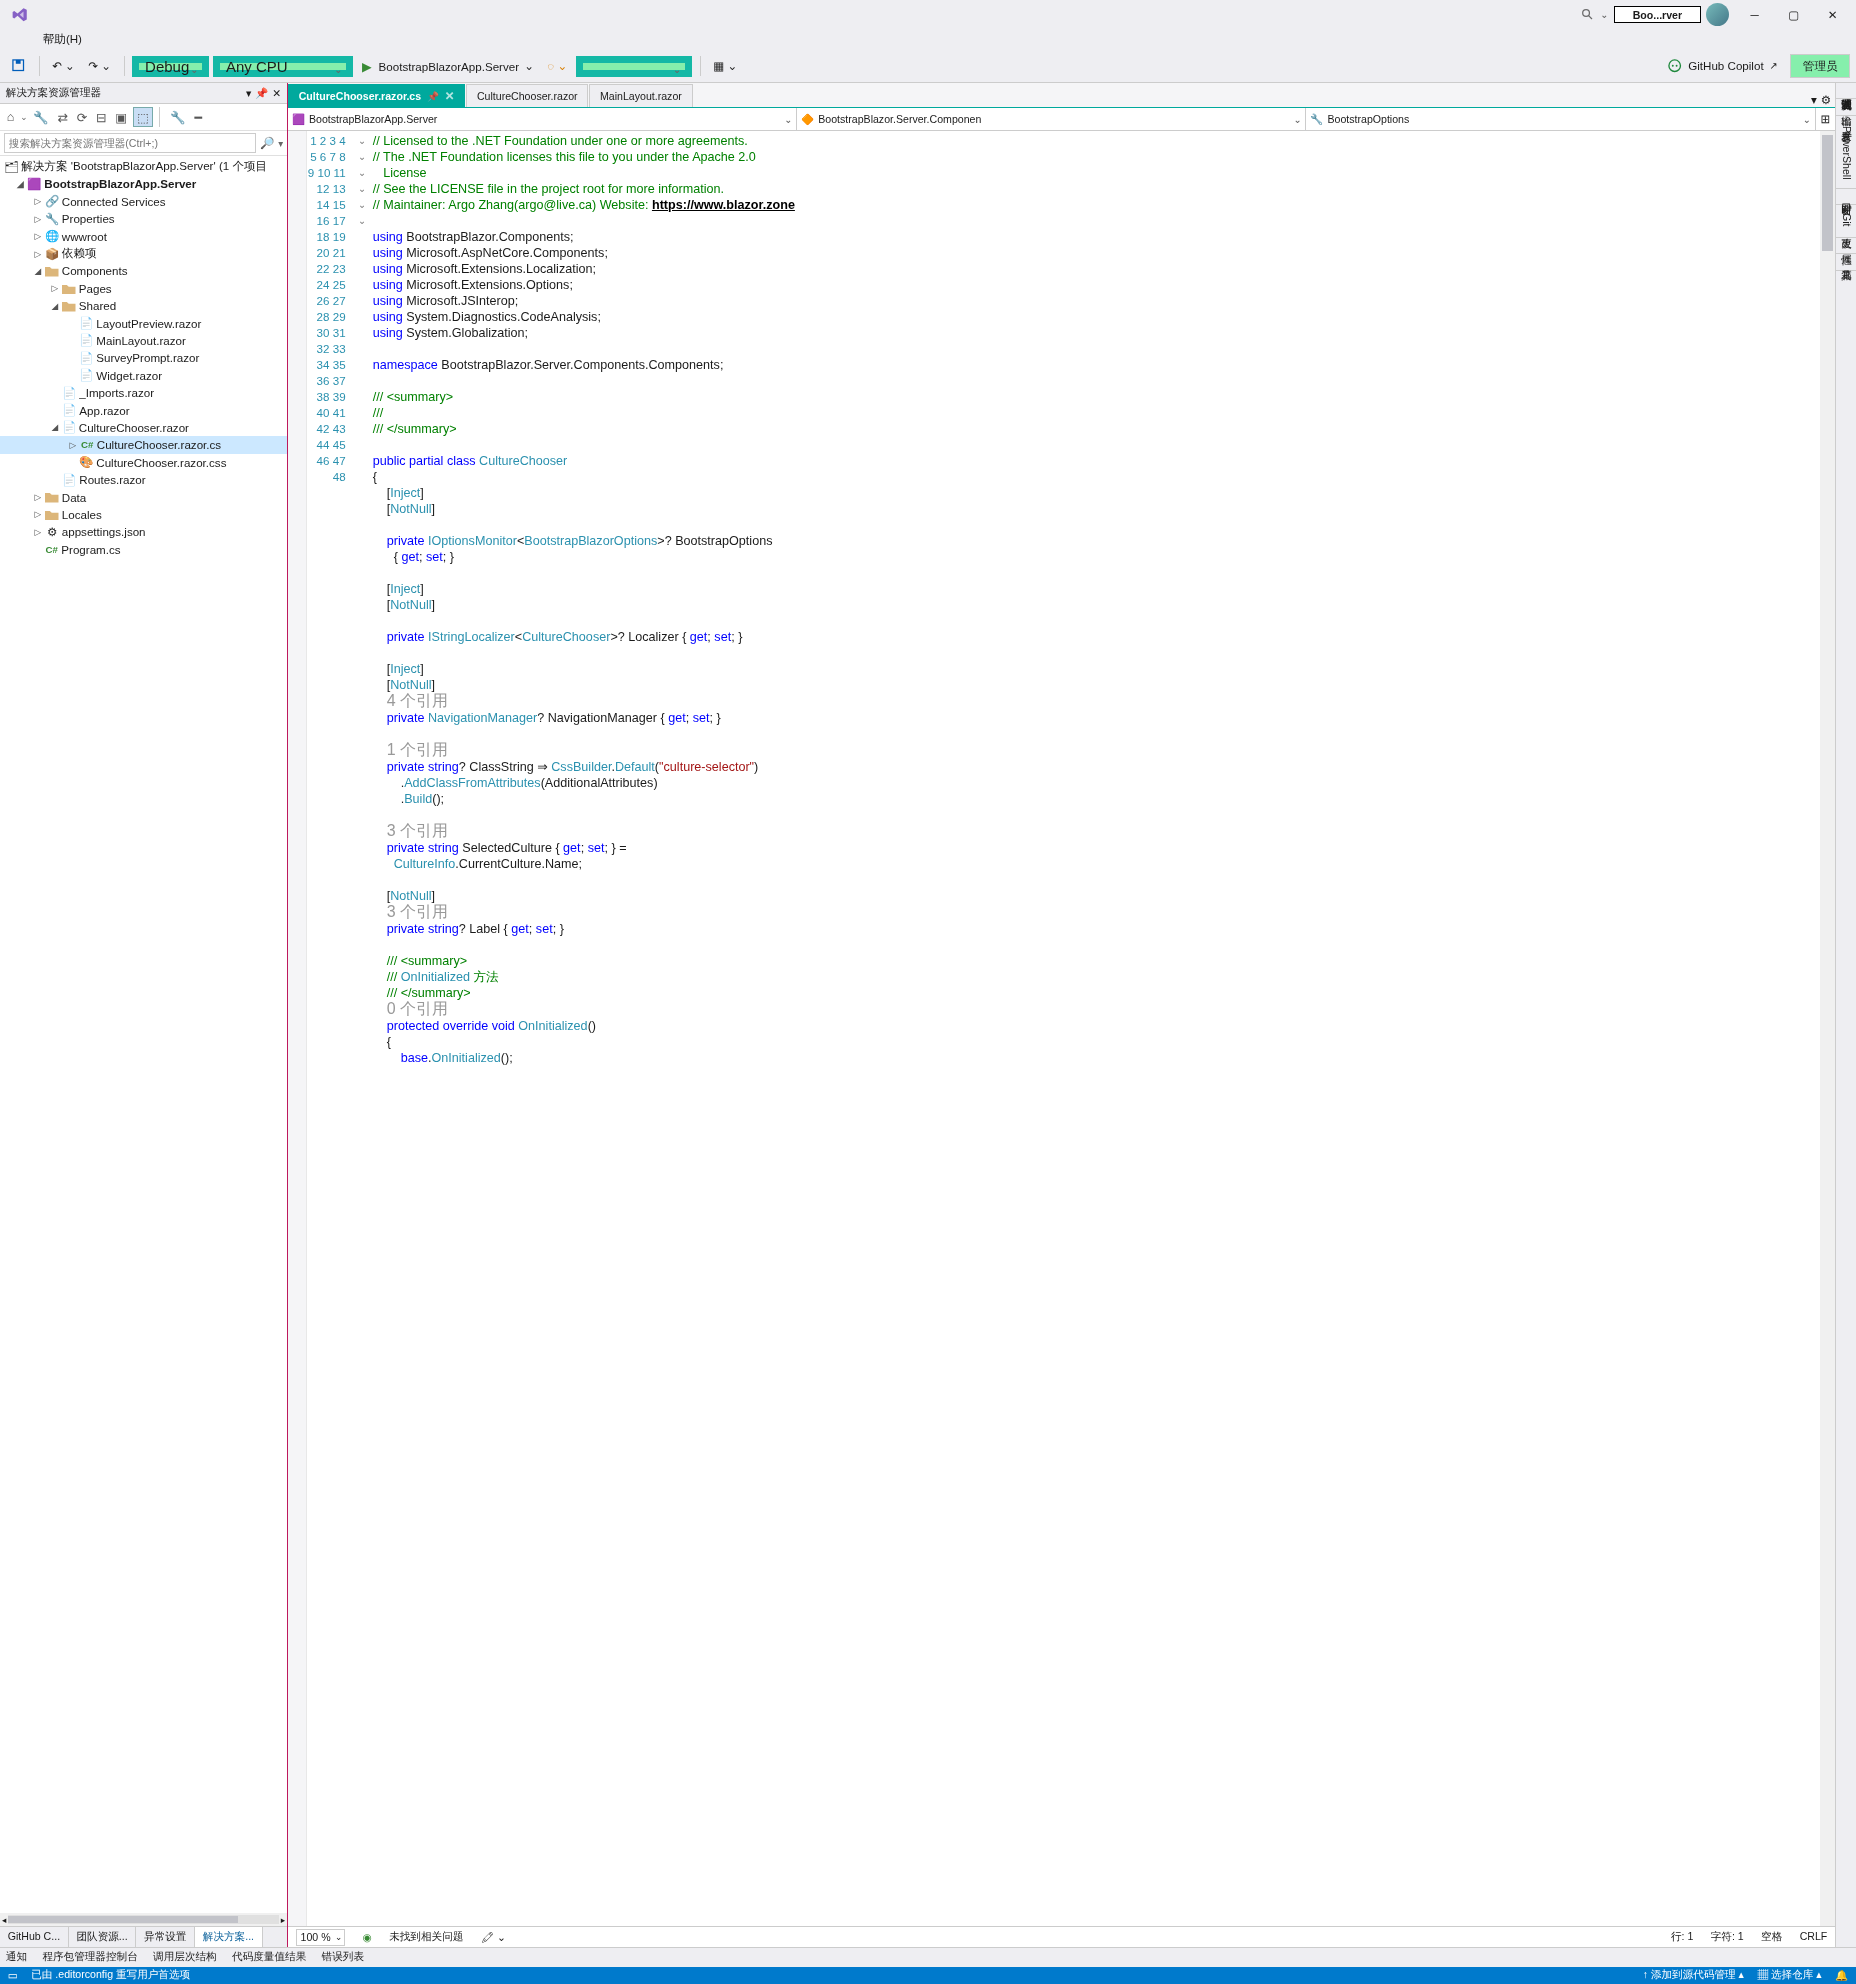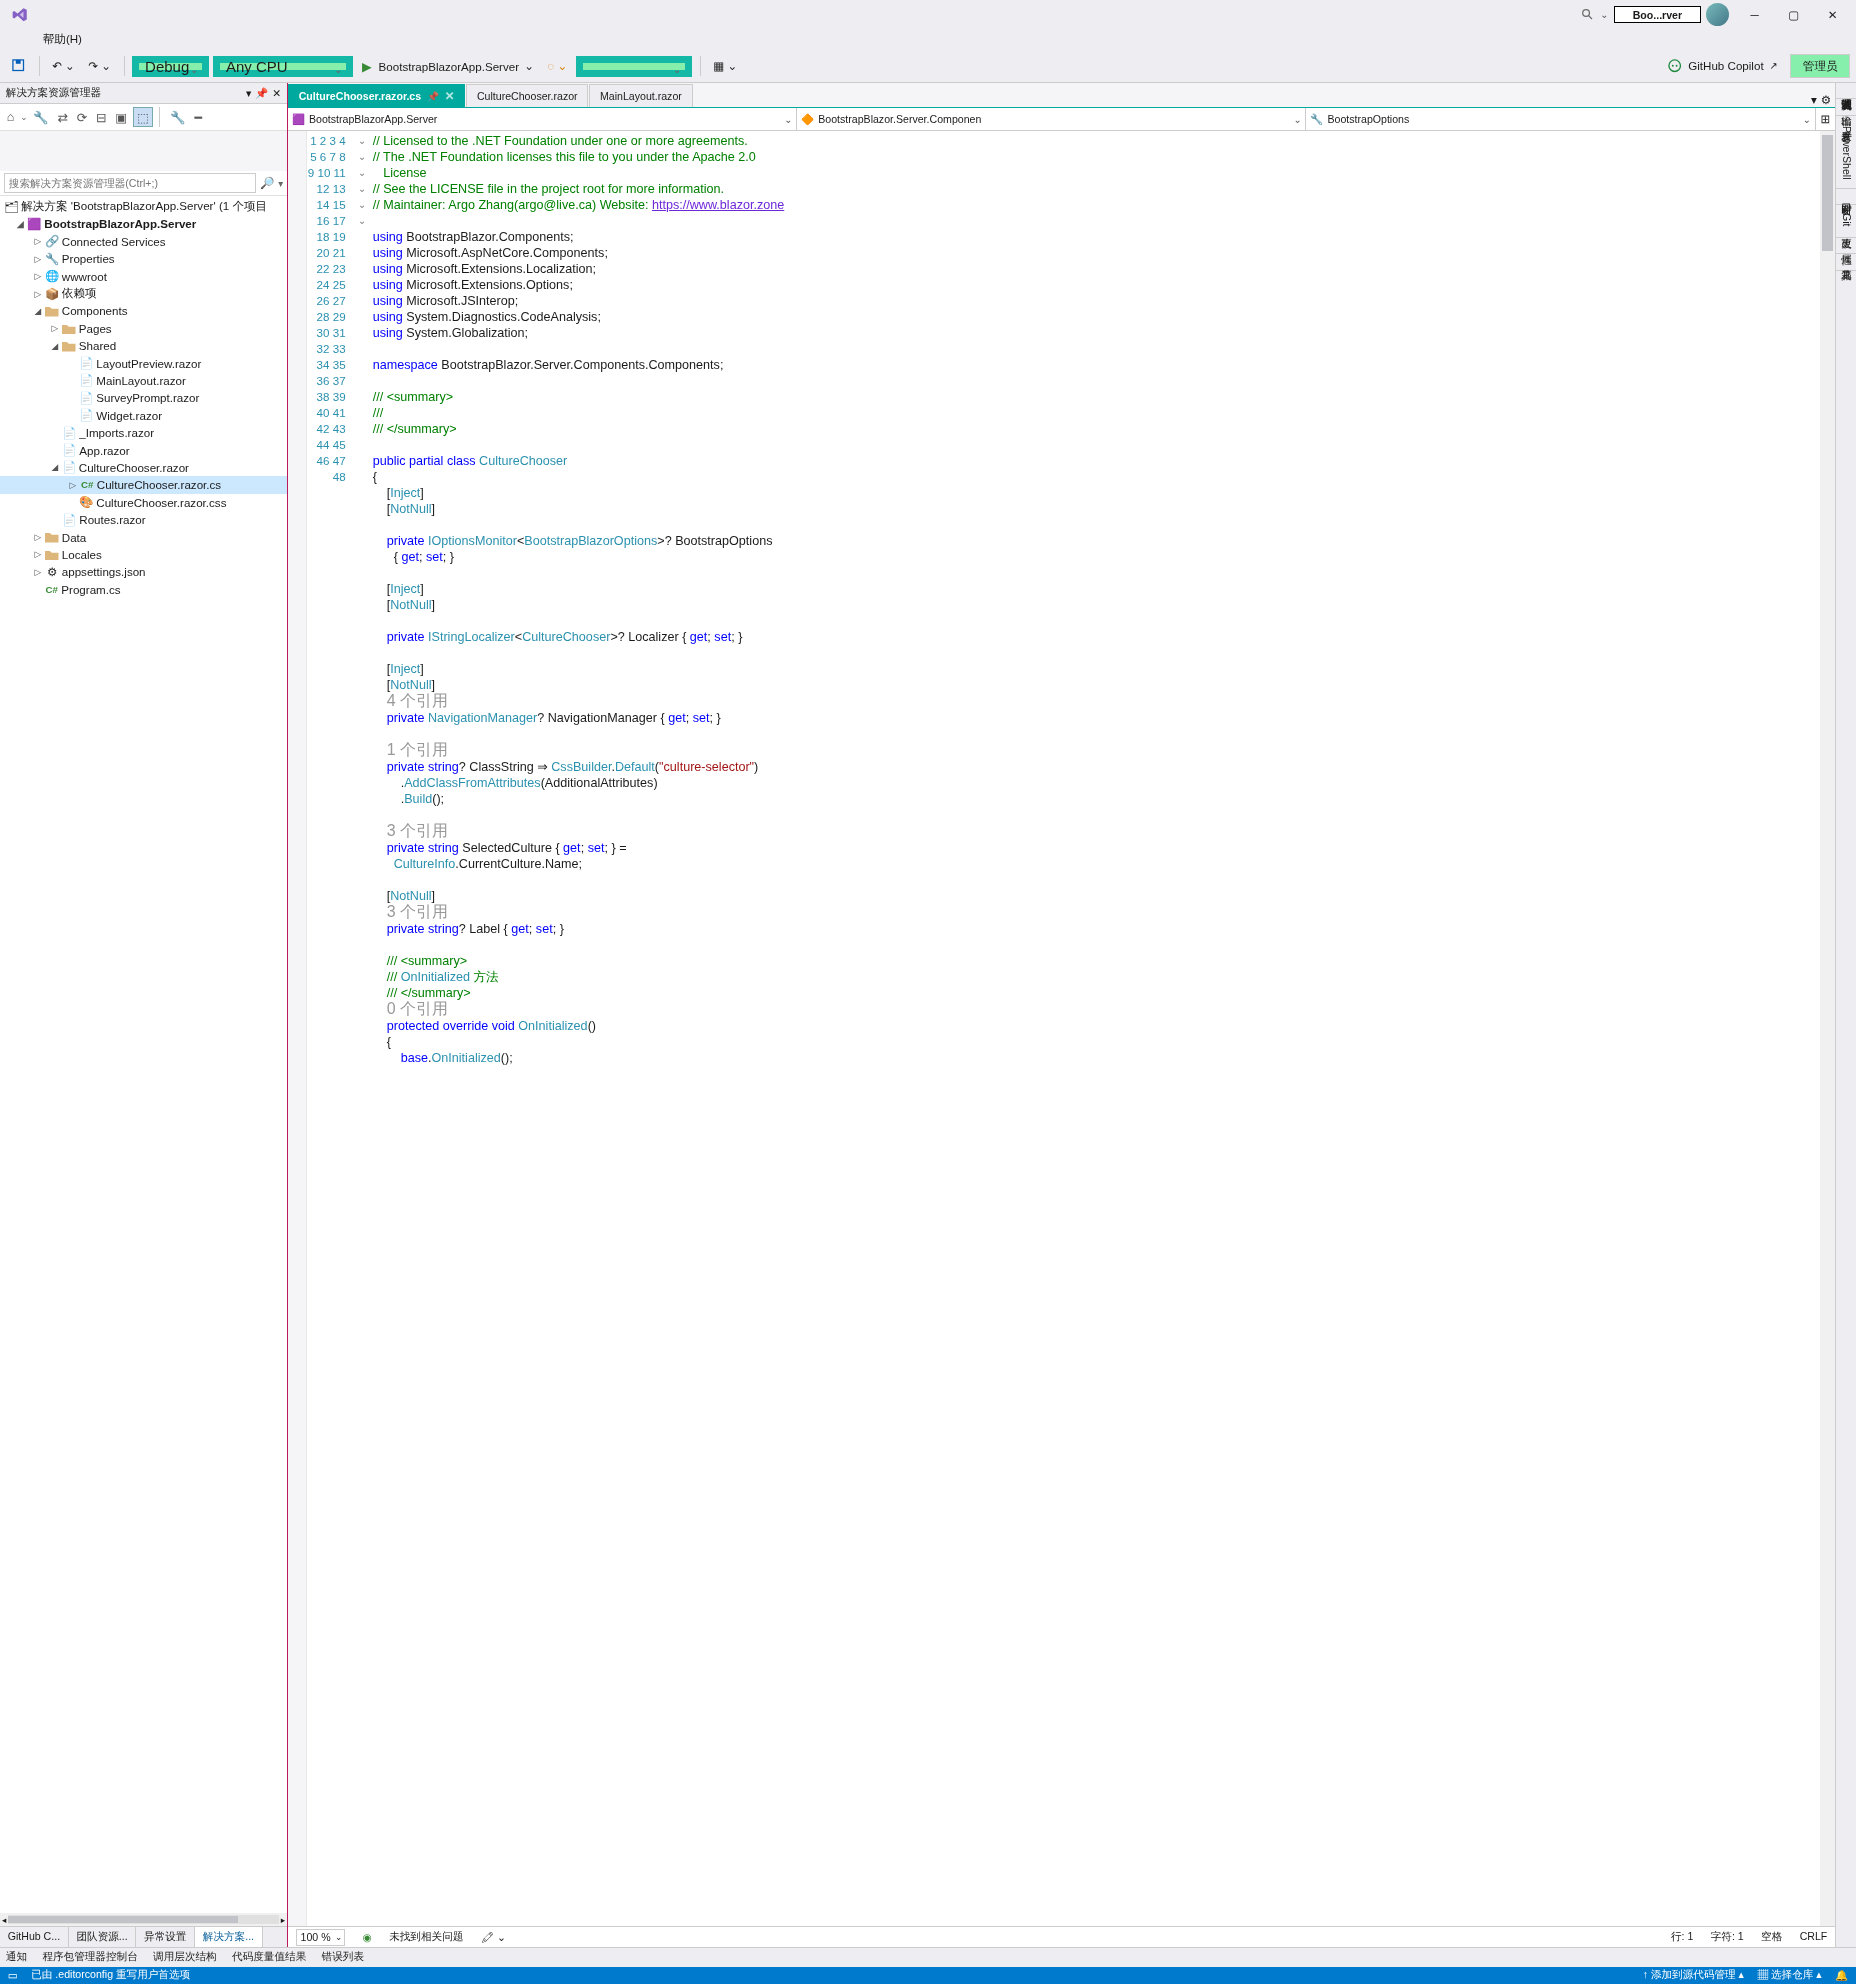--- a/index.html
+++ b/index.html
@@ -25,21 +25,21 @@
 .play{color:#388a34;font-size:12.6px;}
 .copilot-btn{display:flex;align-items:center;gap:5.8px;padding:2.9px 7.7px;}
 .admin-btn{background:#86efac;border:1px solid #ccc;padding:3.9px 11.6px;}
 .main{display:flex;height:calc(100vh - 29px - 21px - 33px - 19.3px - 17.4px);}
 .sol-panel{width:288px;border-right:1px solid #be185d;display:flex;flex-direction:column;background:#f5f5f7;}
 .panel-hdr{height:21px;background:#eeeef2;display:flex;align-items:center;padding:0 5.8px;font-size:10.6px;border-bottom:1px solid #ccc;}
 .panel-hdr .sp{margin-left:auto;display:flex;gap:3.9px;}
 .panel-tb{height:27px;display:flex;align-items:center;padding:0 3.9px;gap:2.9px;border-bottom:1px solid #e0e0e0;background:#fff;}
 .panel-tb .tbi{padding:1.9px 2.9px;font-size:12.6px;color:#555;}
 .panel-tb .tbi.active{background:#c9def5;border:1px solid #7aa;}
-.panel-search{height:25px;display:flex;align-items:center;padding:0 3.9px;background:#fff;border-bottom:1px solid #e0e0e0;margin-top:40px;}
+.panel-search{height:25px;display:flex;align-items:center;padding:0 3.9px;background:#fff;border-bottom:1px solid #e0e0e0;}
 .panel-search input{flex:1;border:1px solid #ccc;height:19.3px;padding:0 3.9px;font-size:10.6px;}
 .tree{flex:1;overflow:auto;background:#fff;font-size:11.6px;padding-top:1.9px;}
 .tnode{display:flex;align-items:center;height:17.4px;padding-right:3.9px;white-space:nowrap;cursor:default;}
 .tw{width:13.5px;text-align:center;font-size:8.7px;color:#555;}
 .tico{width:15.4px;height:15.4px;display:inline-flex;align-items:center;justify-content:center;margin-right:1.9px;}
 .tnode.sel{background:#cce8ff;}
 .tnode.bold{font-weight:600;}
 .fold-ico{fill:#dcb67a;}
 .cs-ico{color:#388a34;font-weight:600;font-size:9.7px;}
 .bottom-tabs{height:21px;background:#eeeef2;display:flex;border-top:1px solid #ccc;}
@@ -53,21 +53,21 @@
 .dtab .x{font-size:11.6px;opacity:.7;}
 .doc-tabs .sp{margin-left:auto;display:flex;gap:3.9px;padding:0 3.9px;}
 .nav-bar{height:23px;display:flex;border-bottom:1px solid #ccc;}
 .nav-combo{flex:1;border-right:1px solid #ccc;display:flex;align-items:center;padding:0 3.9px;font-size:10.6px;gap:3.9px;position:relative;background:#fff;}
 .nav-combo::after{content:"⌄";position:absolute;right:3.9px;font-size:9.7px;color:#666;}
 .code-wrap{flex:1;display:flex;overflow:hidden;font-family:Consolas,monospace;font-size:12.6px;}
 .margin-col{width:19.3px;background:#f5f5f7;border-right:1px solid #e8e8e8;}
 .gutter{width:48px;text-align:right;color:#2b91af;padding-right:9.7px;background:#fff;line-height:16px;padding-top:1.9px;font-size:11.6px;}
 .fold-col{width:13.5px;background:#fff;line-height:16px;padding-top:1.9px;color:#888;font-size:9.7px;text-align:center;}
 .code{flex:1;background:#fff;line-height:16px;padding-top:1.9px;padding-left:3.9px;white-space:pre;overflow:hidden;}
-.c-com{color:#008000;} .c-kw{color:#0000ff;} .c-type{color:#2b91af;} .c-str{color:#a31515;} .c-lnk{color:#6d28d9;text-decoration:underline;}
+.c-com{color:#008000;} .c-kw{color:#0000ff;} .c-type{color:#2b91af;} .c-str{color:#a31515;} .c-lnk{color:#000000;text-decoration:underline;font-weight:bold;}
 .c-cls{color:#2b91af;} .c-mref{color:#999;font-size:16px;}
 .scroll-v{width:15.4px;background:#f0f0f0;position:relative;}
 .scroll-thumb{position:absolute;left:1.9px;right:1.9px;top:3.9px;height:116px;background:#c2c3c9;}
 .status-ed{height:21px;border-top:1px solid #ccc;display:flex;align-items:center;padding:0 7.7px;font-size:10.6px;gap:17.4px;background:#fff;}
 .status-ed .sp{margin-left:auto;display:flex;gap:17.4px;}
 .zoom-combo{border:1px solid #ccc;padding:0 13.5px 0 3.9px;position:relative;height:17.4px;display:flex;align-items:center;}
 .zoom-combo::after{content:"⌄";position:absolute;right:1.9px;font-size:8.7px;}
 .issue-ok{color:#388a34;}
 .right-rail{width:21px;background:#eeeef2;border-left:1px solid #ccc;writing-mode:vertical-rl;text-orientation:mixed;font-size:10.6px;display:flex;}
 .rail-tab{padding:7.7px 1.9px;border-bottom:1px solid #ccc;}

